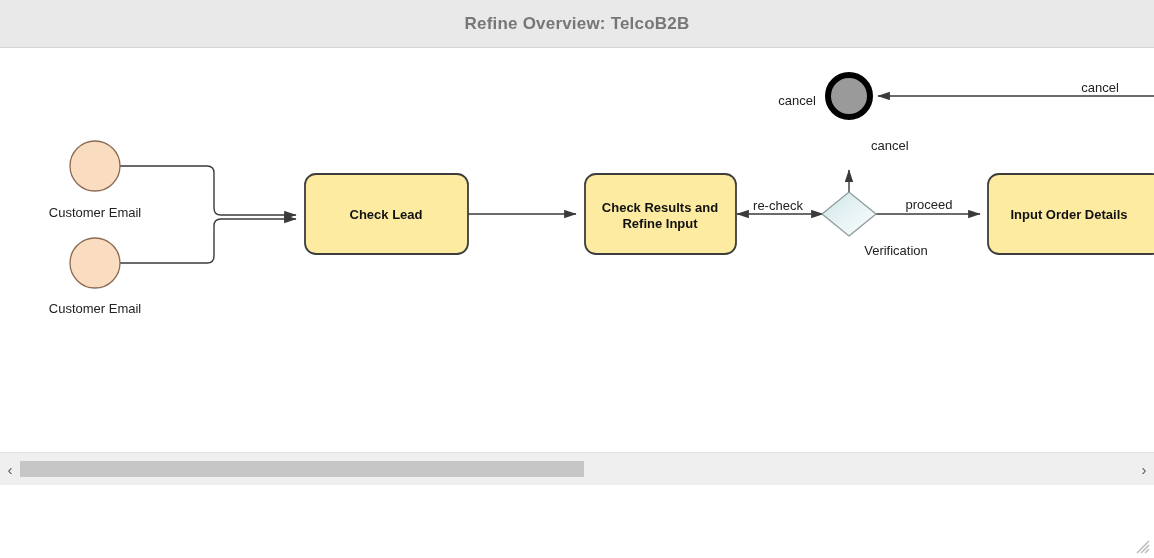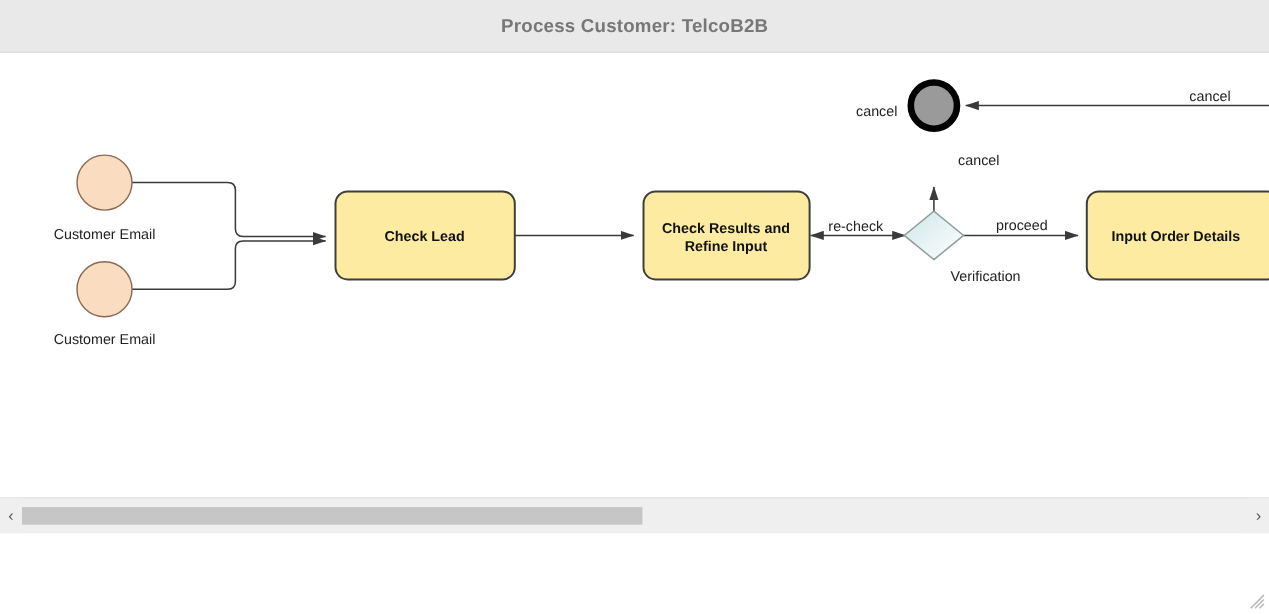--- a/index.html
+++ b/index.html
@@ -127,21 +127,21 @@
     width: 16px;
     height: 16px;
   }
 </style>
 </head>
 <body>
 
 <div class="window">
 
   <div class="titlebar">
-    <div class="titlebar-text">Process Customer: TelcoB2B</div>
+    <div class="titlebar-text">Refine Overview: TelcoB2B</div>
   </div>
 
   <div class="canvas-wrap">
     <svg class="diagram-svg" width="1154" height="404" viewBox="0 0 1154 404">
       <defs>
         <marker id="arrow" markerWidth="9" markerHeight="9" refX="8.5" refY="3" orient="auto" markerUnits="strokeWidth">
           <path d="M0,0 L9,3 L0,6 z" fill="#3a3a3a"></path>
         </marker>
         <marker id="arrow-start" markerWidth="9" markerHeight="9" refX="0.5" refY="3" orient="auto" markerUnits="strokeWidth">
           <path d="M9,0 L0,3 L9,6 z" fill="#3a3a3a"></path>

